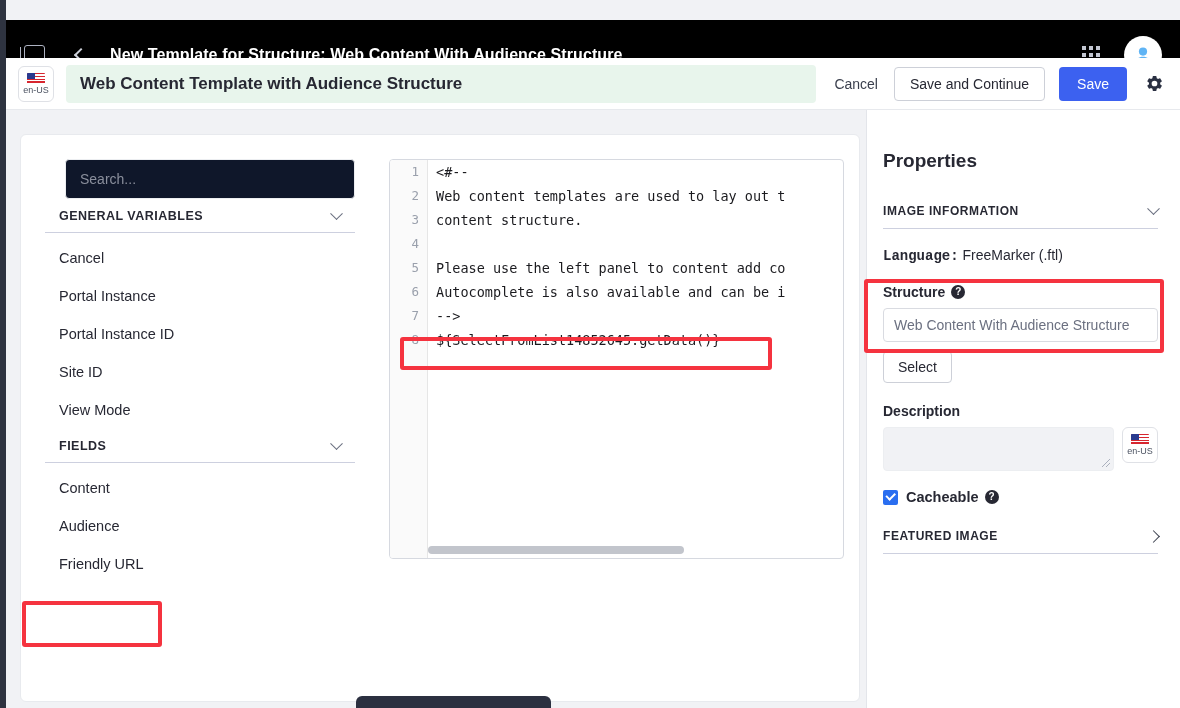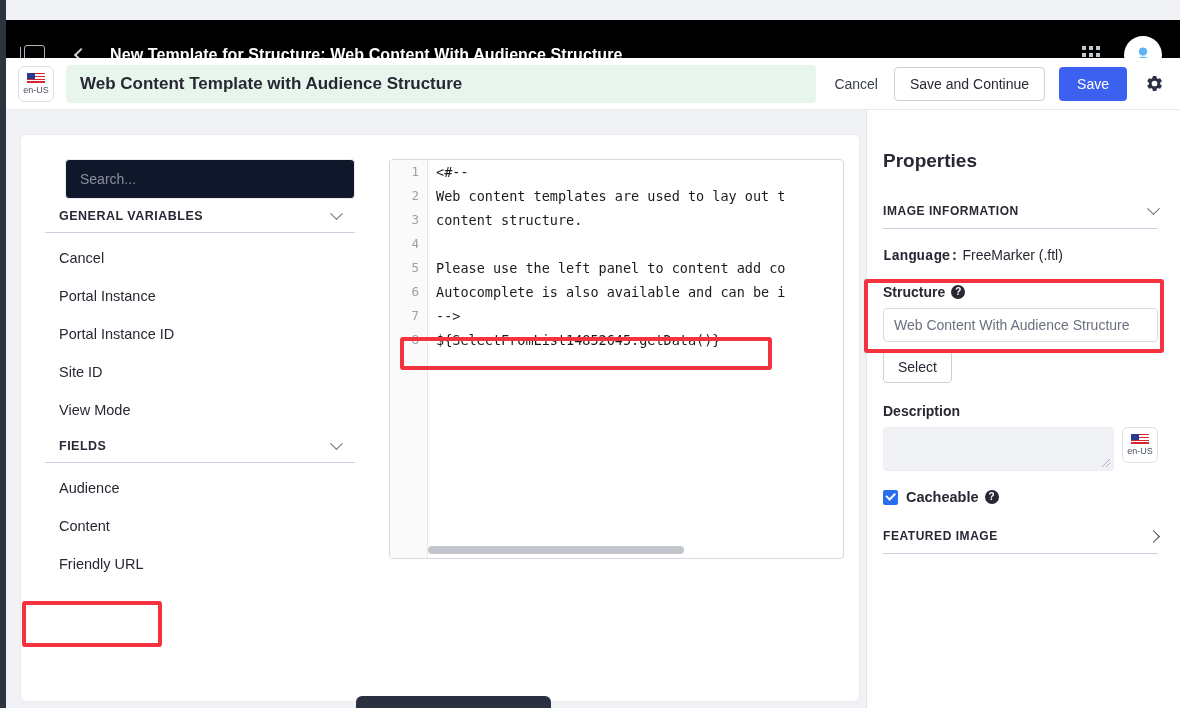--- a/index.html
+++ b/index.html
@@ -272,22 +272,22 @@
         <div class="var-item">Portal Instance ID</div>
         <div class="var-item">Site ID</div>
         <div class="var-item">View Mode</div>
       </div>
 
       <div class="group-head">
         <span class="gh-label">FIELDS</span>
         <span class="chev-down"></span>
       </div>
       <div style="margin-top:6px;">
+        <div class="var-item">Content</div>
         <div class="var-item">Audience</div>
-        <div class="var-item">Content</div>
         <div class="var-item">Friendly URL</div>
       </div>
     </div>
 
     <div class="editor">
       <div class="editor-gutter">
         <div class="gutter-num">1</div>
         <div class="gutter-num">2</div>
         <div class="gutter-num">3</div>
         <div class="gutter-num">4</div>

